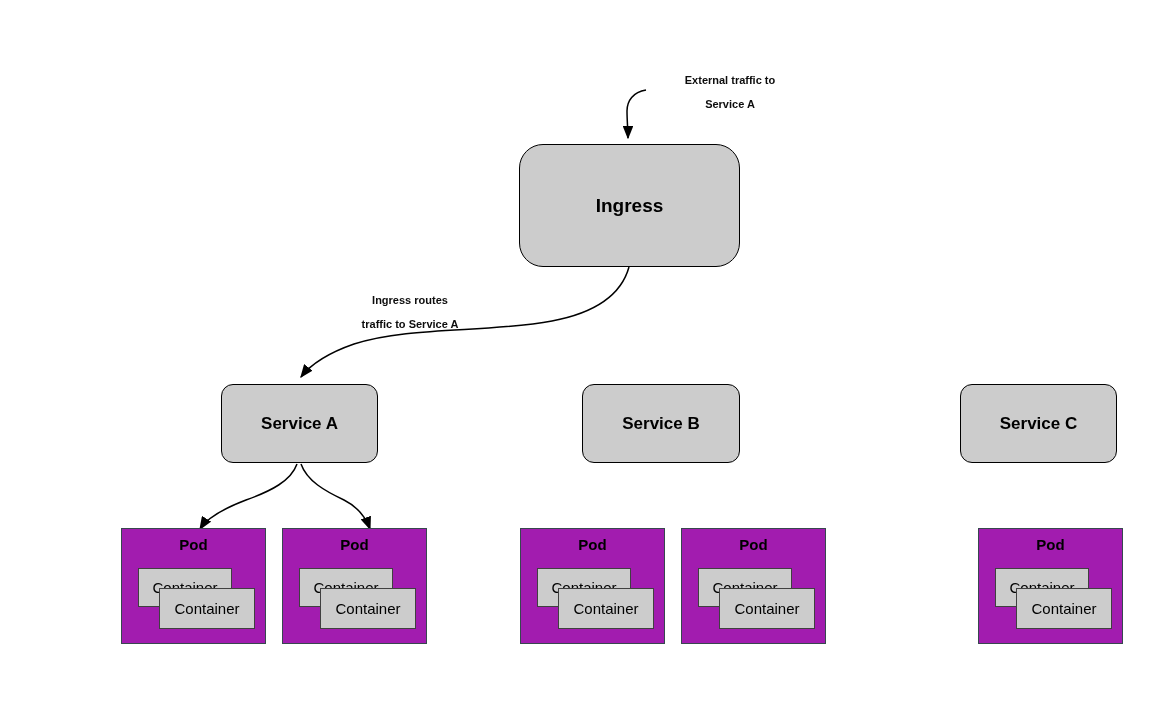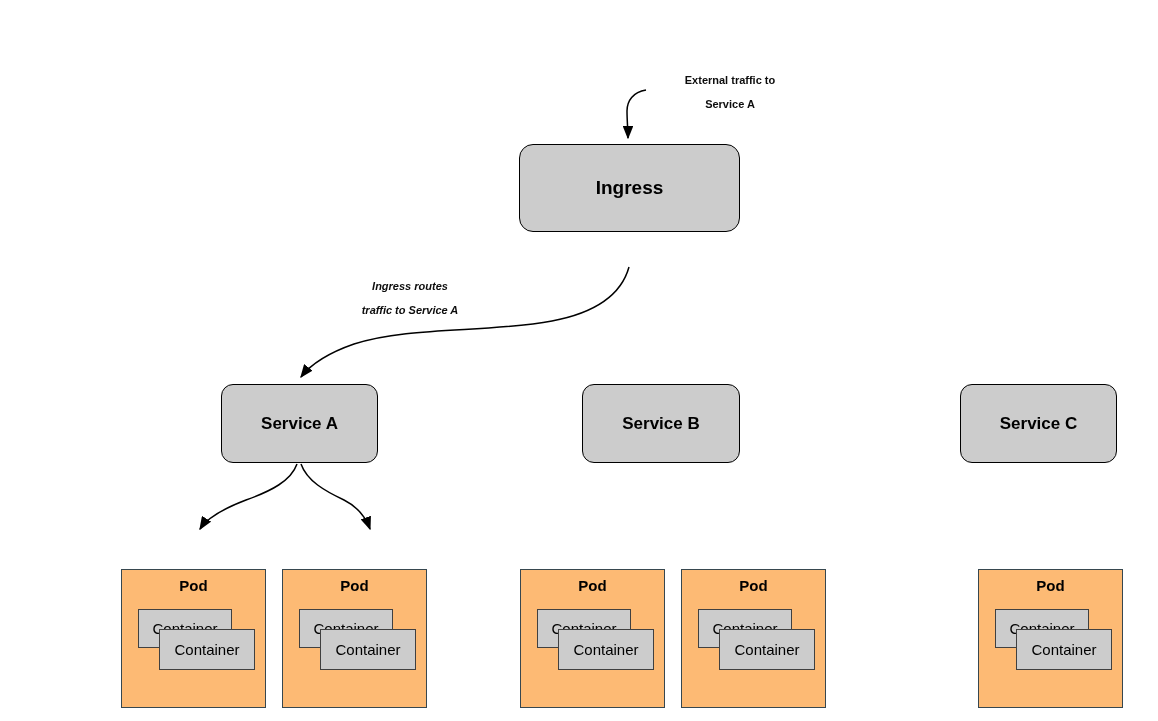--- a/index.html
+++ b/index.html
@@ -31,37 +31,37 @@
     background: #cccccc;
     border: 1.5px solid #000000;
     display: flex;
     align-items: center;
     justify-content: center;
     box-sizing: border-box;
     color: #000000;
   }
   .node.ingress {
     left: 519px; top: 144px;
-    width: 221px; height: 88px;
-    border-radius: 14px;
+    width: 221px; height: 123px;
+    border-radius: 24px;
     font-size: 19px; font-weight: bold;
   }
   .node.service {
     top: 384px; height: 79px;
     border-radius: 12px;
     font-size: 17px; font-weight: bold;
   }
   .node.service-a { left: 221px; width: 157px; }
   .node.service-b { left: 582px; width: 158px; }
   .node.service-c { left: 960px; width: 157px; }
   .pod {
     position: absolute;
-    top: 569px;
-    width: 145px; height: 139px;
-    background: #fdba74;
+    top: 528px;
+    width: 145px; height: 116px;
+    background: #a21caf;
     border: 1px solid #37474f;
     box-sizing: border-box;
   }
   .pod-1 { left: 121px; }
   .pod-2 { left: 282px; }
   .pod-3 { left: 520px; }
   .pod-4 { left: 681px; }
   .pod-5 { left: 978px; }
   .pod-title {
     position: absolute;
@@ -97,21 +97,21 @@
     position: absolute;
     width: 200px;
     text-align: center;
     font-size: 11px;
     font-weight: bold;
     line-height: 24px;
     color: #0d0d0d;
     white-space: pre-line;
   }
   .annotation.external-traffic { left: 630px; top: 68px; }
-  .annotation.ingress-routes   { left: 310px; top: 274px; font-style: italic; }
+  .annotation.ingress-routes   { left: 310px; top: 288px; }
   .annotation.service-a-routes { left: 30px;  top: 437px; }
 </style>
 </head>
 <body>
 
 <div class="canvas">
 
   <svg class="arrow-layer" viewBox="0 0 1158 721">
     <defs>
       <marker id="arrowhead" viewBox="0 0 10 8" refX="9" refY="4" markerWidth="9" markerHeight="7.2" orient="auto">

